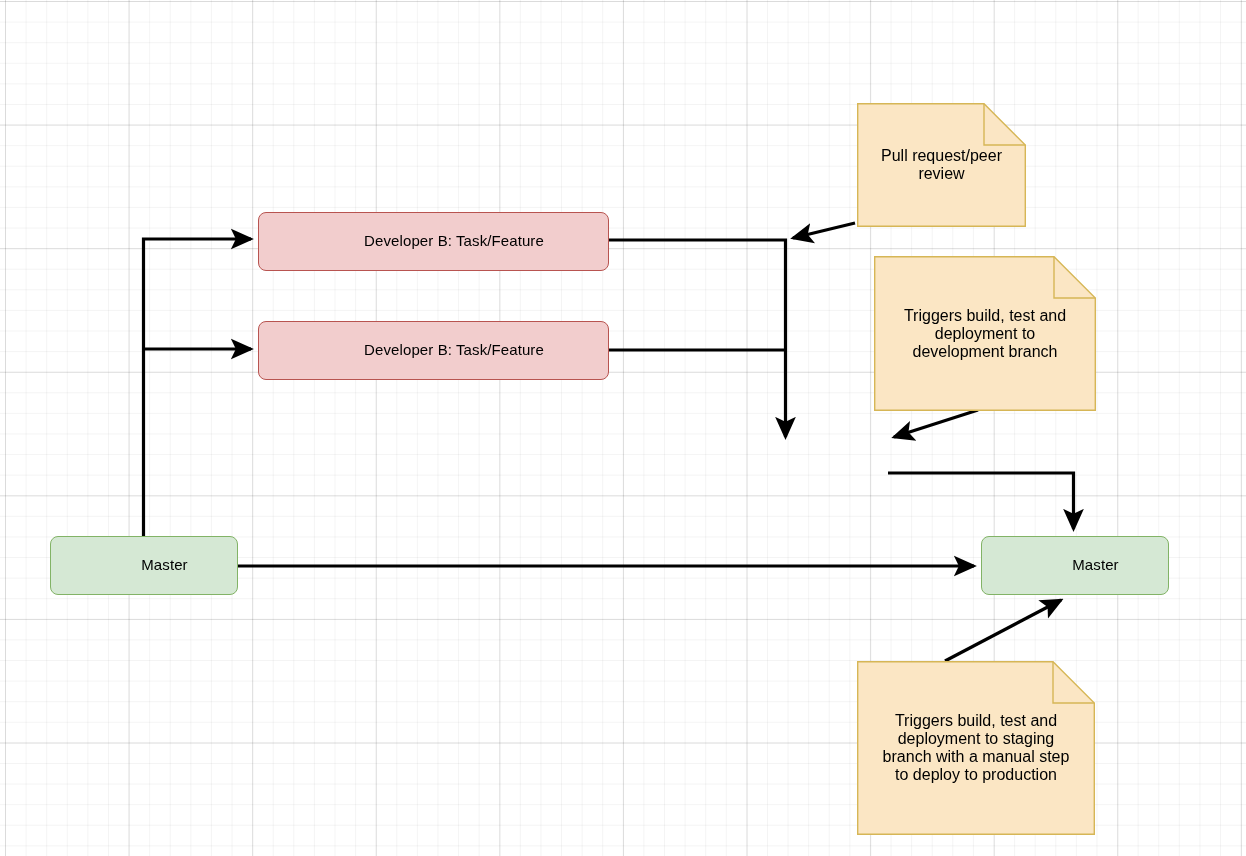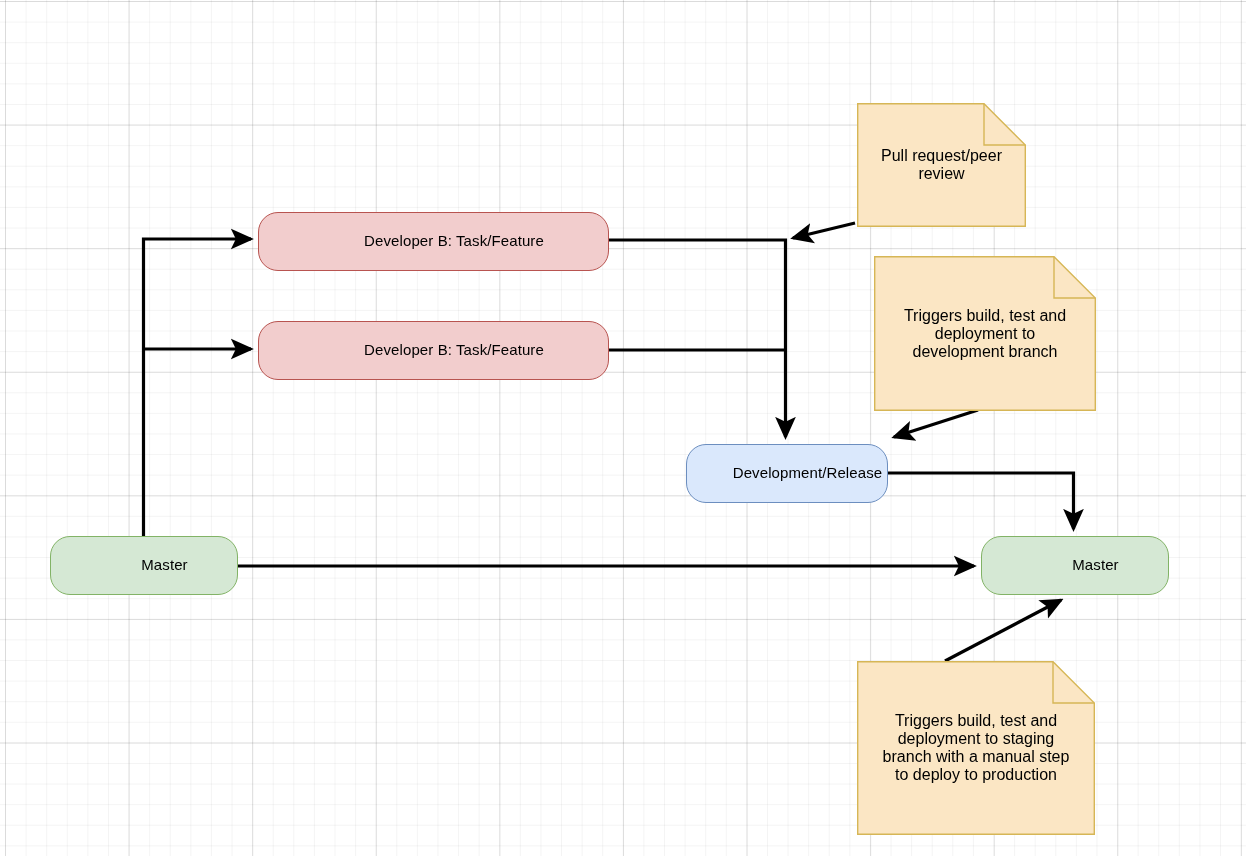--- a/index.html
+++ b/index.html
@@ -43,21 +43,21 @@
     display: flex;
     align-items: center;
     justify-content: center;
     text-align: center;
     color: #000000;
     font-size: 15px;
     line-height: 1.22;
     letter-spacing: 0.1px;
   }
   .node-branch {
-    border-radius: 20px;
+    border-radius: 8px;
     border-width: 1.4px;
     border-style: solid;
     padding-left: 41px;
   }
   .note-wrap {
     position: absolute;
   }
   .note-body {
     position: absolute;
     inset: 0;
@@ -102,23 +102,20 @@
   </svg>
 
   <div class="node node-branch" style="left:258px; top:212px; width:351px; height:59px; background:#F2CDCD; border-color:#B85450;">
     <span>Developer B: Task/Feature</span>
   </div>
 
   <div class="node node-branch" style="left:258px; top:321px; width:351px; height:59px; background:#F2CDCD; border-color:#B85450;">
     <span>Developer B: Task/Feature</span>
   </div>
 
-  <div class="node node-branch" style="left:686px; top:444px; width:202px; height:59px; background:#DAE8FC; border-color:#6C8EBF;">
-    <span>Development/Release</span>
-  </div>
 
   <div class="node node-branch" style="left:50px; top:536px; width:188px; height:59px; background:#D5E8D4; border-color:#82B366;">
     <span>Master</span>
   </div>
 
   <div class="node node-branch" style="left:981px; top:536px; width:188px; height:59px; background:#D5E8D4; border-color:#82B366;">
     <span>Master</span>
   </div>
 
   <div class="note-wrap" style="left:857px; top:103px; width:169px; height:124px;">

